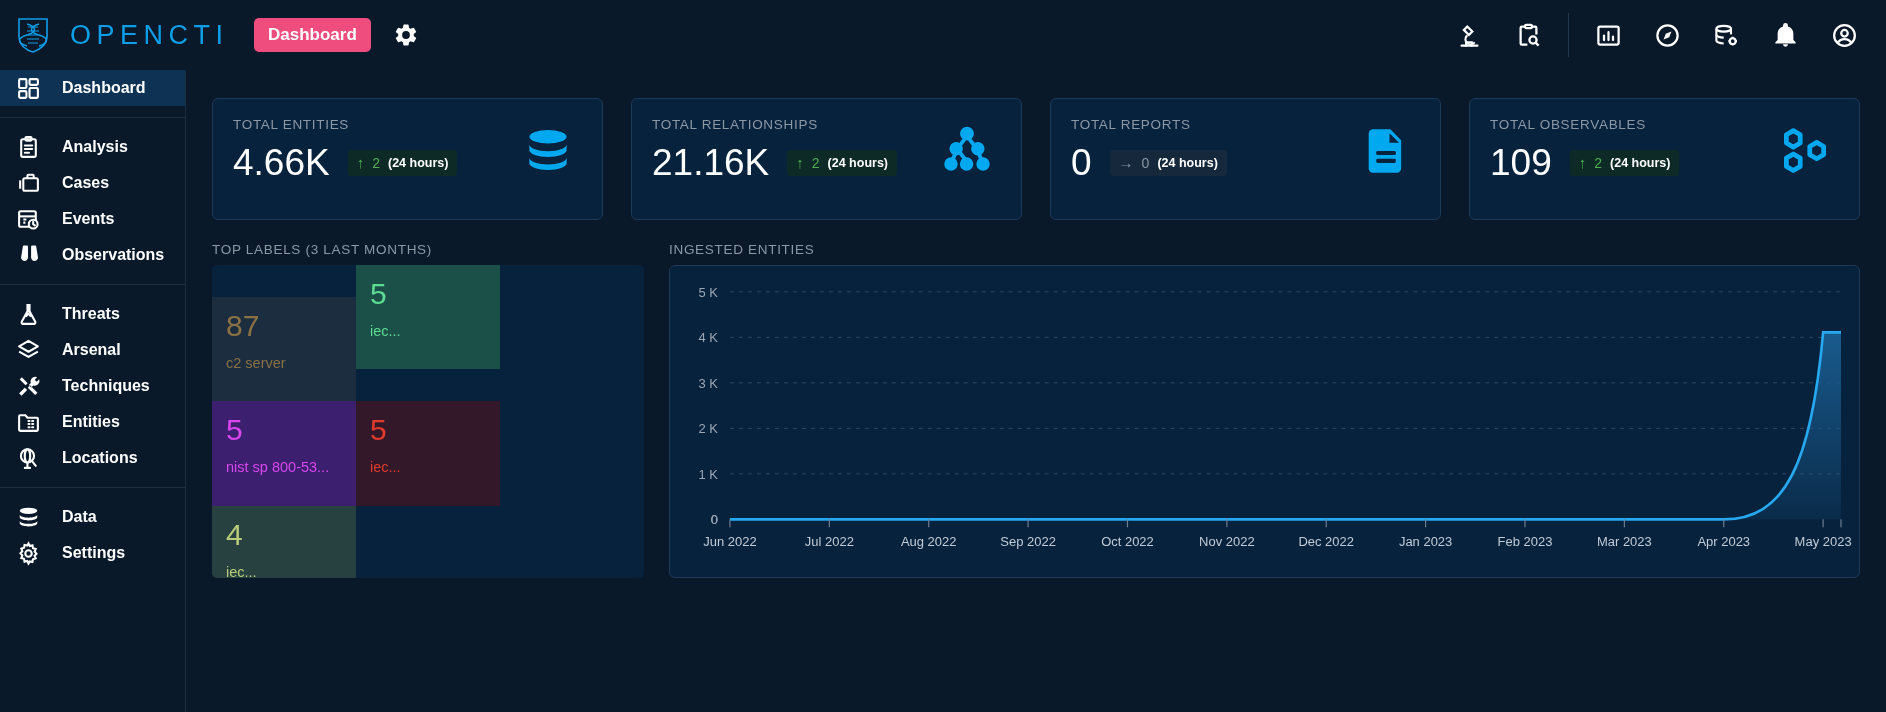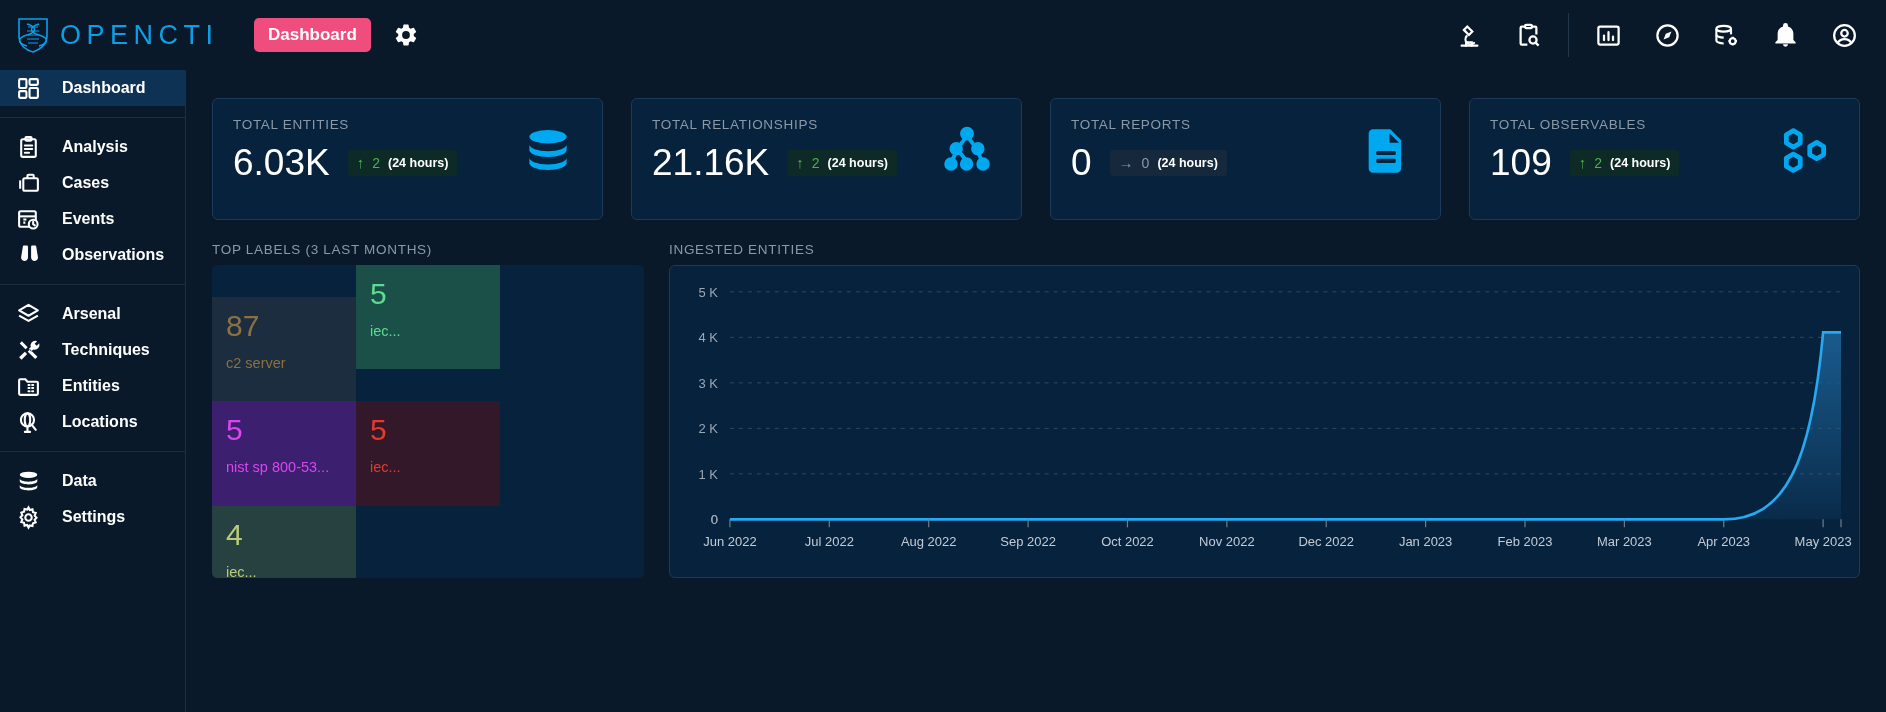--- a/index.html
+++ b/index.html
@@ -15,21 +15,21 @@
   #topbar {
     position: absolute; top: 0; left: 0; width: 1886px; height: 70px;
     background: #0a1929;
     display: flex; align-items: center;
     z-index: 20;
   }
   #logo-block { display: flex; align-items: center; padding-left: 16px; width: 230px; }
   #logo-mark { width: 34px; height: 38px; flex: none; }
   #logo-text {
     color: #0c9fe8; font-size: 27px; letter-spacing: 5.5px;
-    font-weight: 300; margin-left: 10px; white-space: nowrap;
+    font-weight: 300; margin-left: 20px; white-space: nowrap;
   }
   #dashboard-chip {
     background: #ee4d7d; color: #ffffff; font-size: 17px; font-weight: bold;
     padding: 7px 14px; border-radius: 5px; margin-left: 24px; white-space: nowrap;
   }
   #topbar-gear { margin-left: 22px; width: 26px; height: 26px; color: #ffffff; }
 
   #search-wrap {
     position: absolute; left: 937px; top: 13px;
     width: 278px; height: 45px;
@@ -254,20 +254,29 @@
     <span class="ico">
       <svg viewBox="0 0 24 24" fill="currentColor">
         <path d="M9.6 2.5h-2a1 1 0 00-1 .9L5 13.2a3.3 3.3 0 106.5.6V3.5a1 1 0 00-1-1zM16.4 2.5h2a1 1 0 011 .9l1.6 9.8a3.3 3.3 0 11-6.5.6V3.5a1 1 0 011-1z"></path>
       </svg>
     </span>
     <span class="lbl">Observations</span>
   </div>
 
   <div class="nav-sep"></div>
 
+  <div class="nav-item">
+    <span class="ico">
+      <svg viewBox="0 0 24 24" fill="none" stroke="currentColor" stroke-width="2" stroke-linejoin="round">
+        <path d="M10 3 h4 M11 3 v6 L5.5 19 a1.4 1.4 0 001.2 2 h10.6 a1.4 1.4 0 001.2-2 L13 9 V3"></path>
+        <path d="M9.5 14 l2.5-3 2.5 3"></path>
+      </svg>
+    </span>
+    <span class="lbl">Threats</span>
+  </div>
 
   <div class="nav-item">
     <span class="ico">
       <svg viewBox="0 0 24 24" fill="none" stroke="currentColor" stroke-width="2" stroke-linejoin="round">
         <path d="M12 2.8 L21 8 L12 13.2 L3 8 Z"></path>
         <path d="M3 13 L12 18.2 L21 13"></path>
       </svg>
     </span>
     <span class="lbl">Arsenal</span>
   </div>
@@ -326,21 +335,21 @@
   </div>
 </div>
 
 <div id="main">
 
   <div id="cards">
 
     <div class="card">
       <div class="card-title">TOTAL ENTITIES</div>
       <div class="card-row">
-        <div class="card-value">6.03K</div>
+        <div class="card-value">4.66K</div>
         <div class="card-delta up">
           <span class="delta-arrow up">↑</span>
           <span class="delta-num up">2</span>
           <span class="delta-period">(24 hours)</span>
         </div>
       </div>
       <span class="card-icon">
         <svg viewBox="0 0 24 24" fill="currentColor">
           <ellipse cx="12" cy="5.4" rx="8.6" ry="3.1"></ellipse>
           <path d="M3.4 9c0 1.7 3.9 3.1 8.6 3.1s8.6-1.4 8.6-3.1v2.7c0 1.7-3.9 3.1-8.6 3.1S3.4 13.4 3.4 11.7z"></path>

